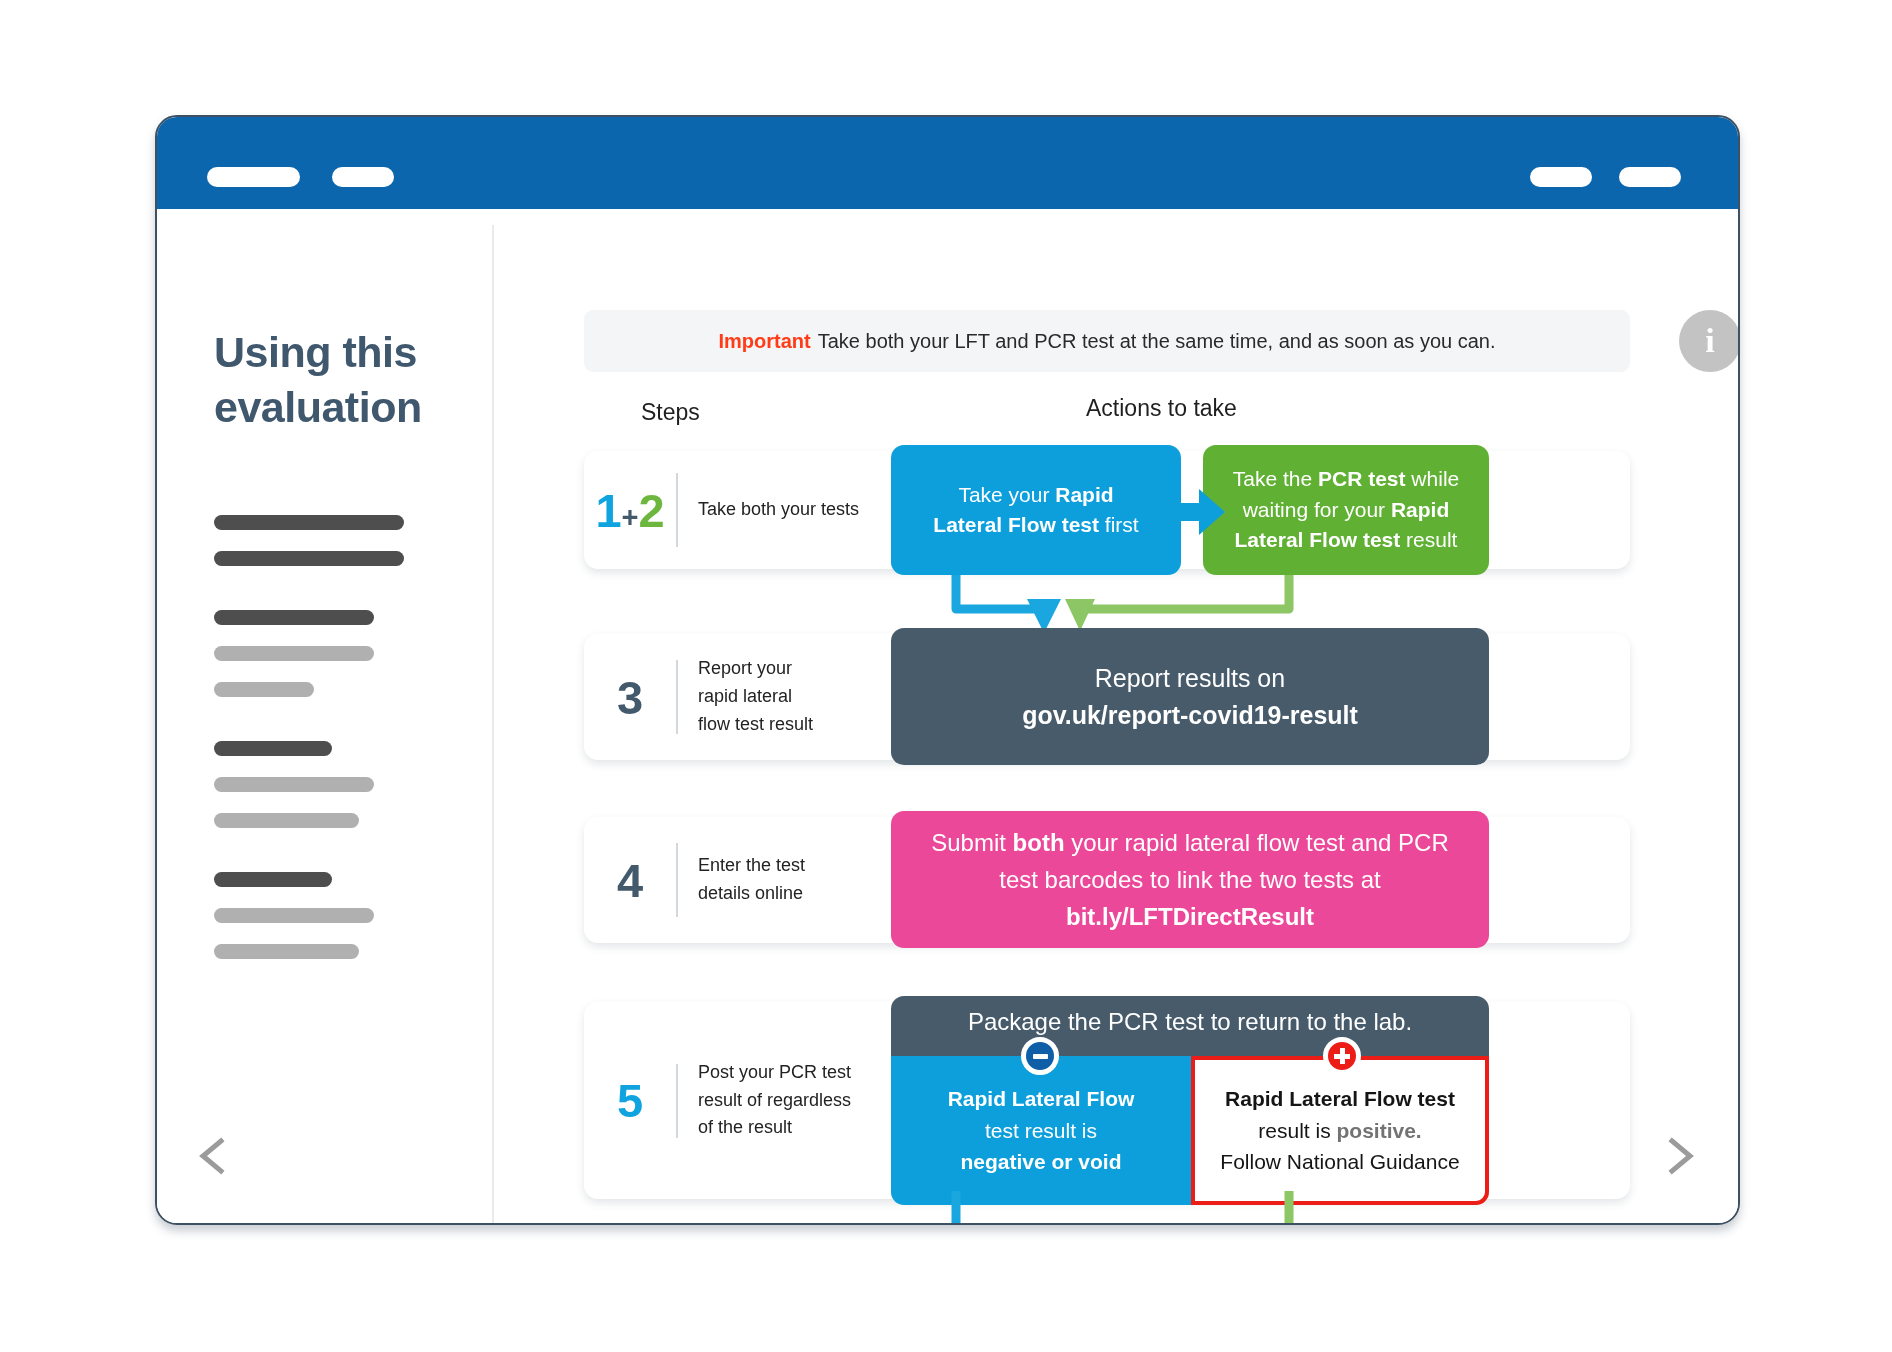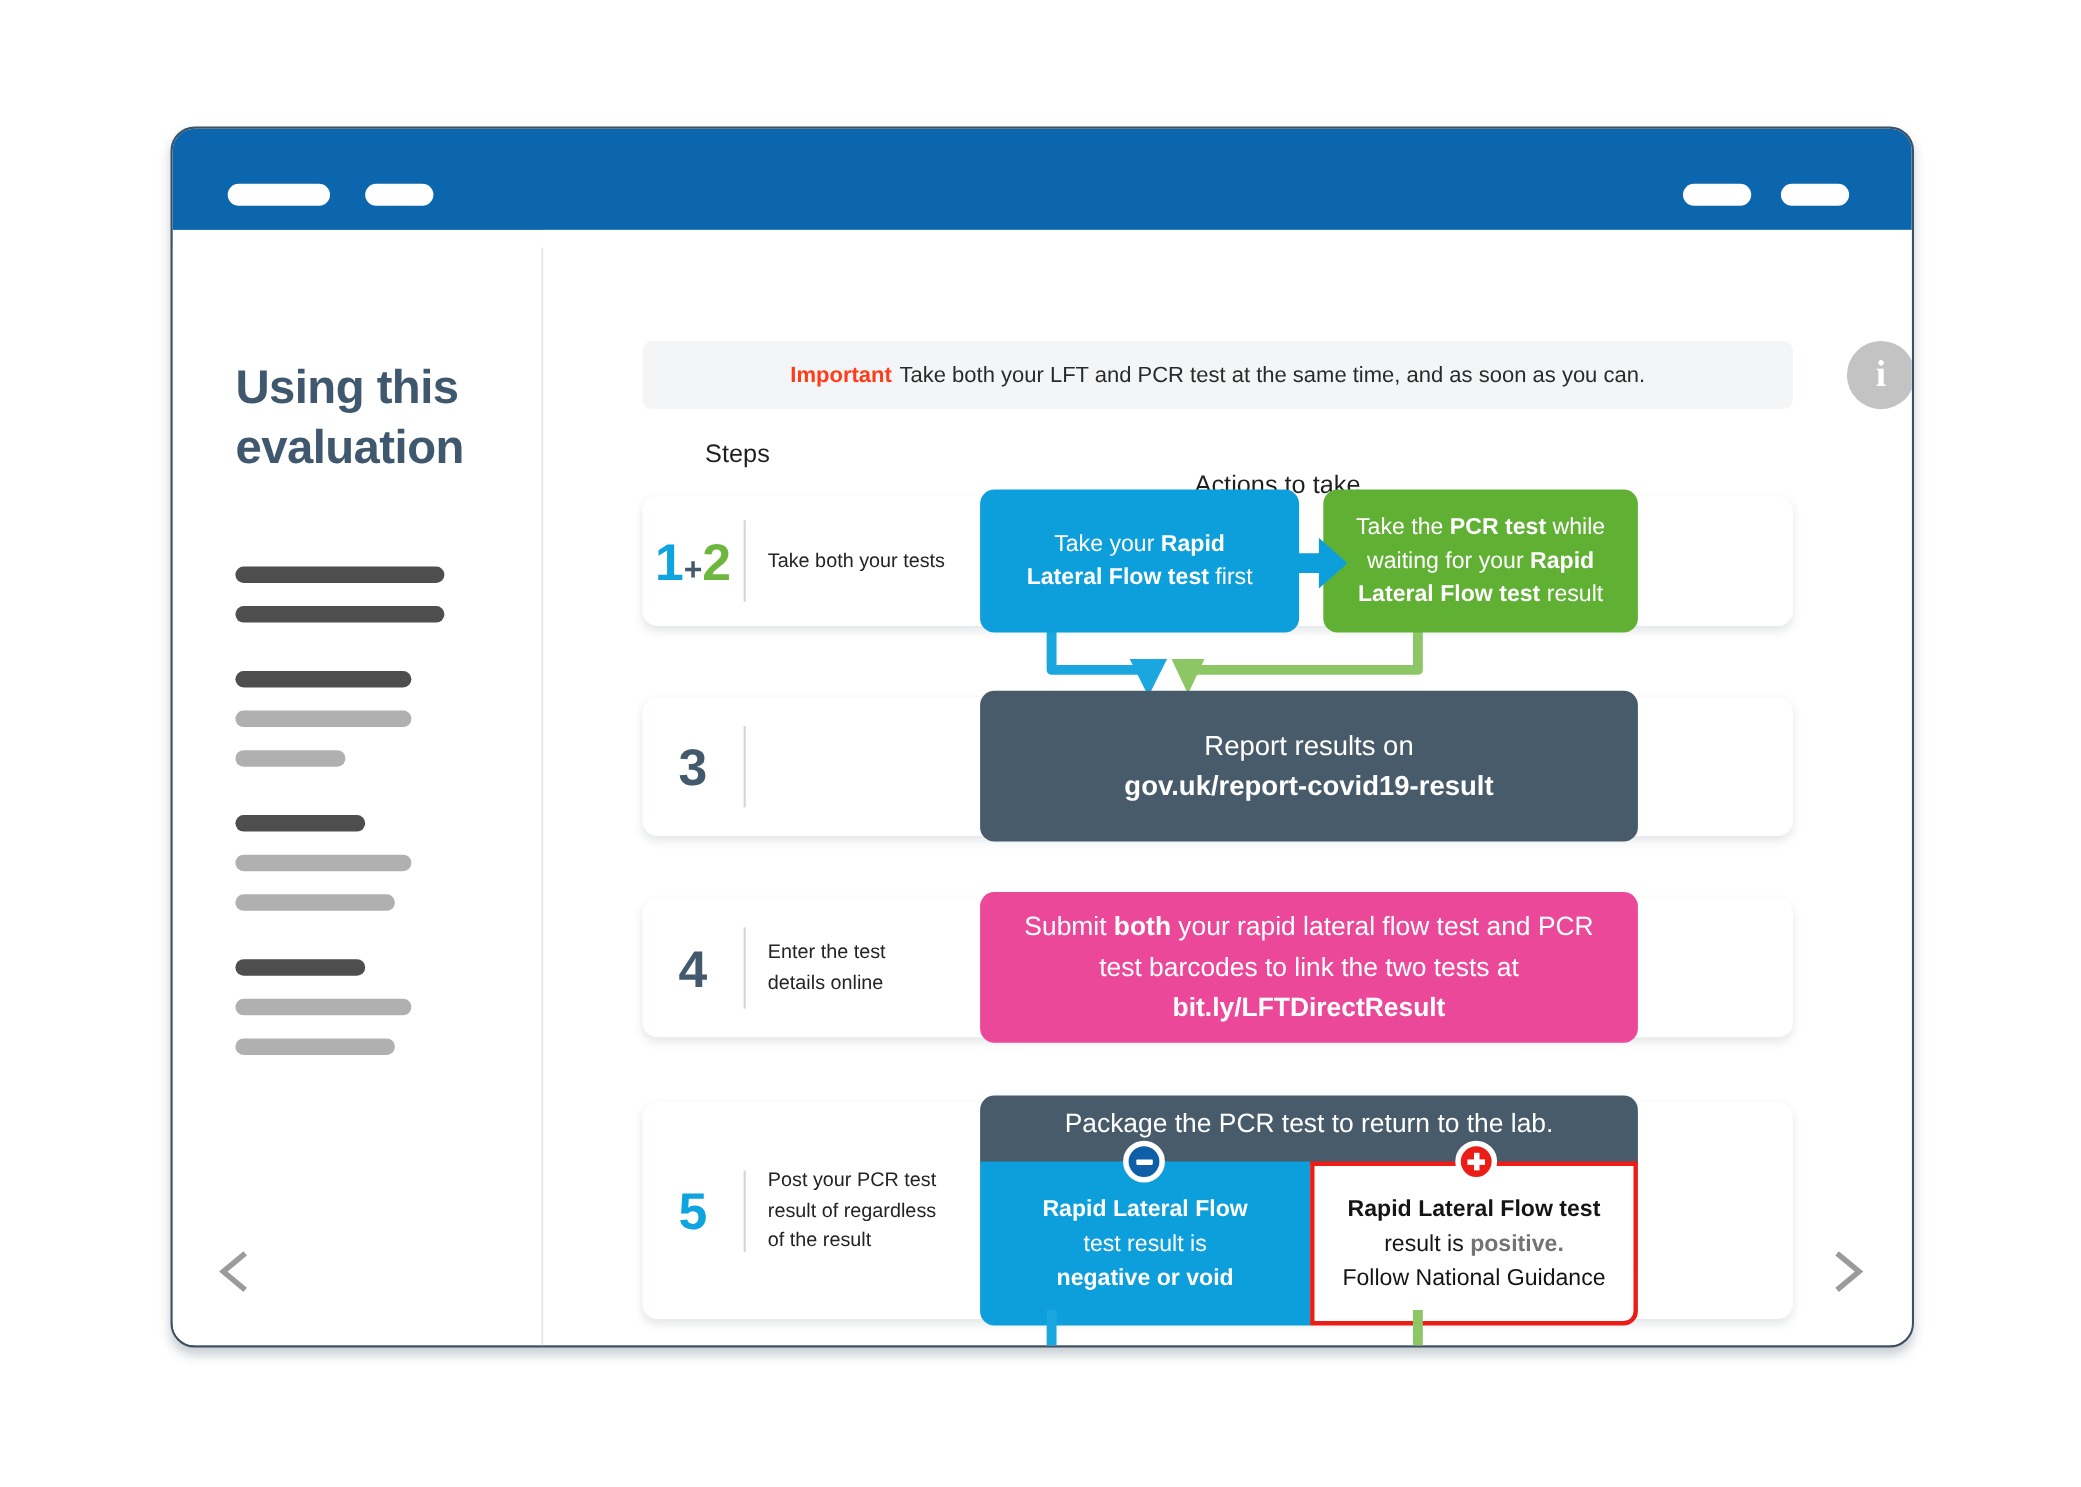--- a/index.html
+++ b/index.html
@@ -143,21 +143,21 @@
     cursor: pointer;
   }
 
   .col-head {
     position: absolute;
     font-size: 23px;
     font-weight: 400;
     color: #1f1f1f;
   }
   #head-steps   { left: 145px; top: 190px; }
-  #head-actions { left: 590px; top: 186px; margin-top: 32px; }
+  #head-actions { left: 590px; top: 186px; }
 
   
   .step-row {
     position: absolute;
     left: 88px;
     width: 1046px;
     background: #ffffff;
     border-radius: 14px;
     box-shadow: 0 4px 9px rgba(40,60,80,0.13);
   }
@@ -417,20 +417,21 @@
       <path d="M 372 0 L 372 48 L 455 48" fill="none" stroke="#1aa7e0" stroke-width="9" stroke-linecap="round" stroke-linejoin="round"></path>
       <polygon points="443,38 477,38 460,72" fill="#1aa7e0"></polygon>
       <path d="M 705 0 L 705 48 L 492 48" fill="none" stroke="#8cc665" stroke-width="9" stroke-linecap="round" stroke-linejoin="round"></path>
       <polygon points="481,38 511,38 496,70" fill="#8cc665"></polygon>
     </svg>
 
     <div class="step-row" id="row-3">
       <div class="step-left">
         <div class="step-num">3</div>
         <div class="step-divider"></div>
+        <div class="step-desc">Report your<br>rapid lateral<br>flow test result</div>
       </div>
       <div class="act" id="act-dark-3">
         <span>
           <span>Report results on</span><br>
           <b>gov.uk/report-covid19-result</b>
         </span>
       </div>
     </div>
 
     <div class="step-row" id="row-4">

